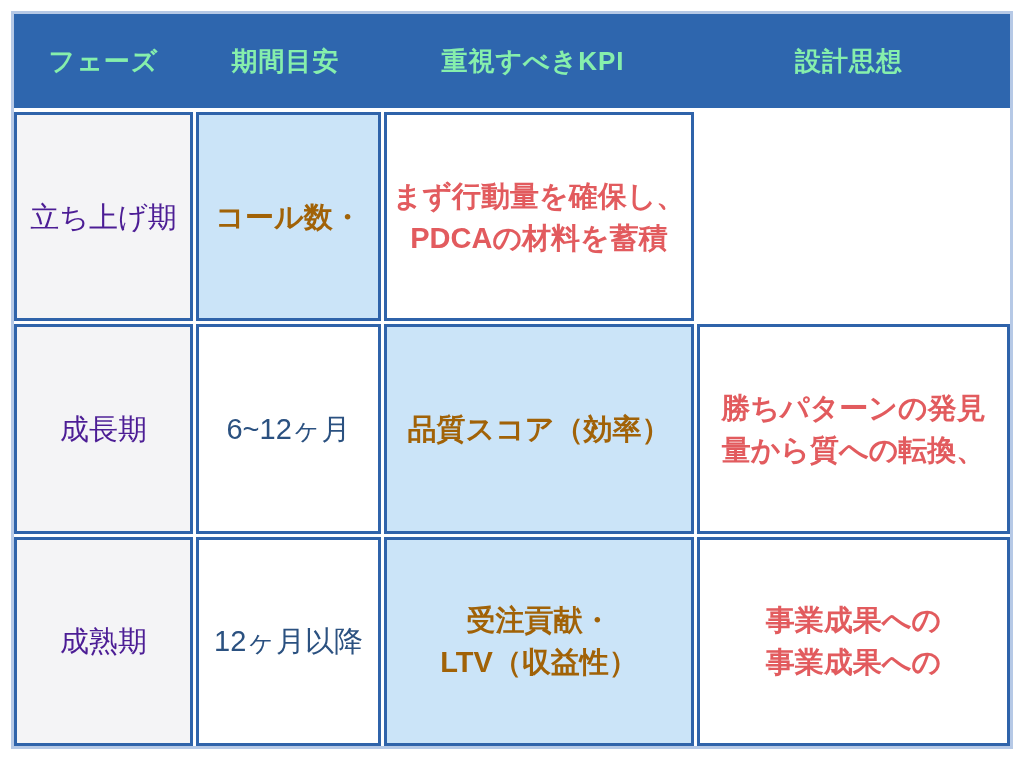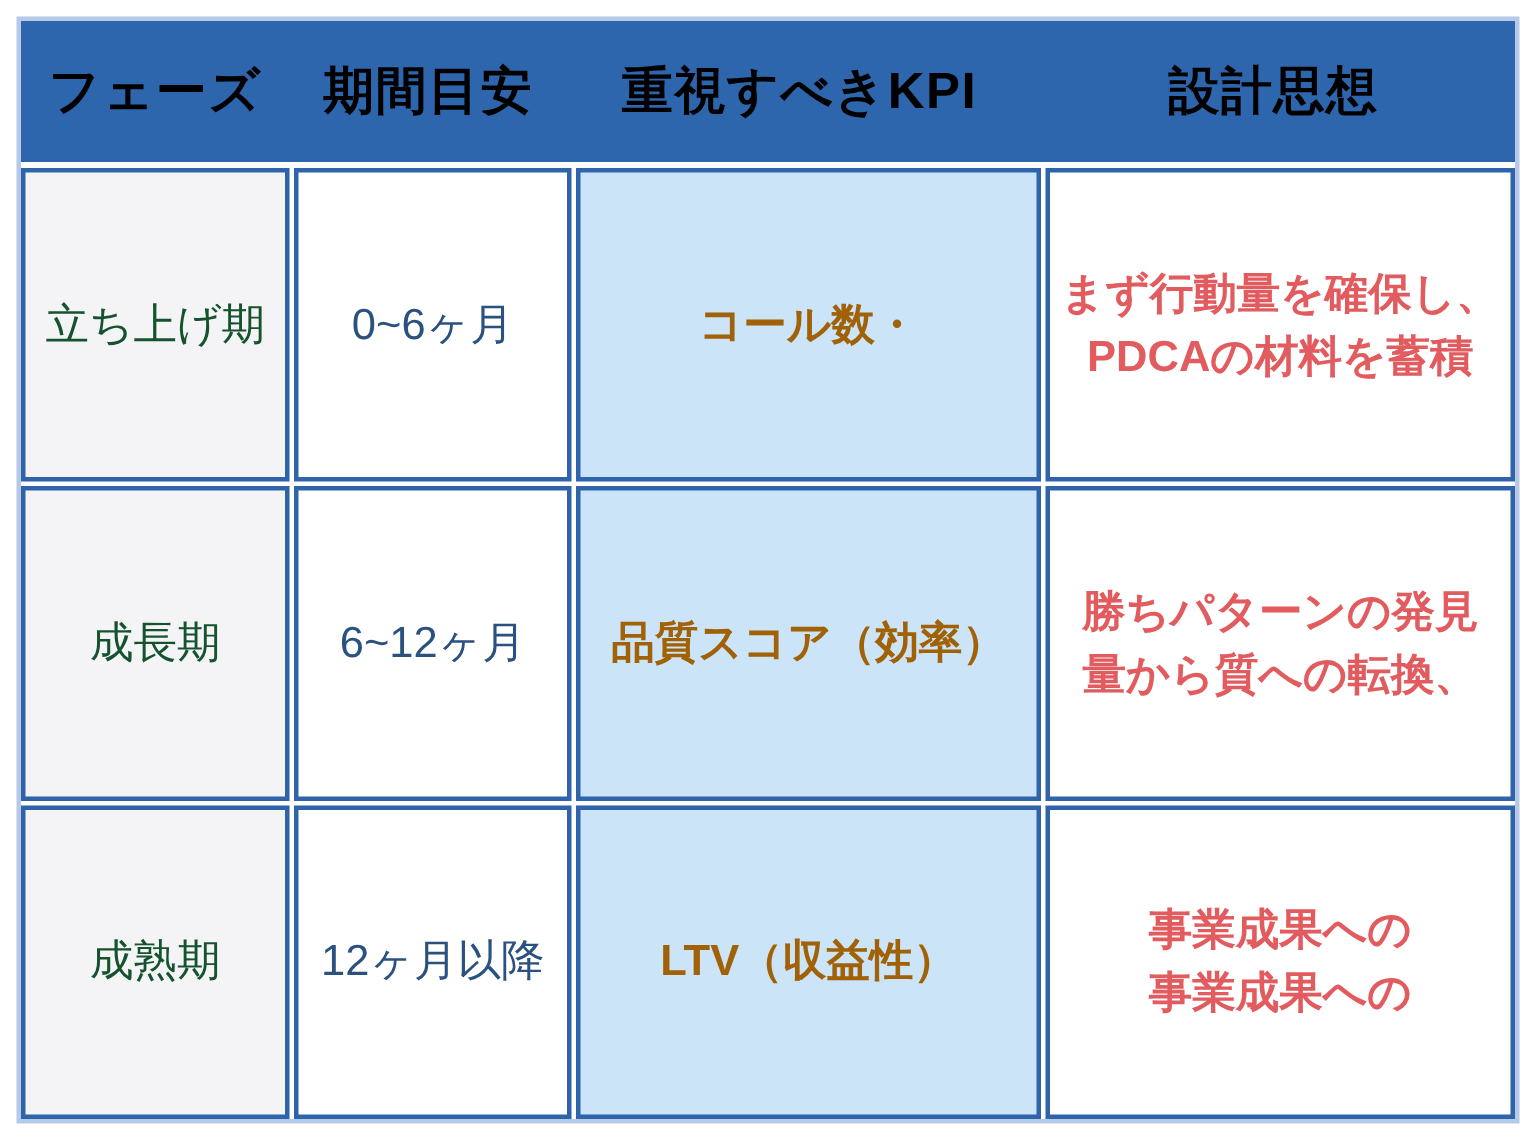--- a/index.html
+++ b/index.html
@@ -24,22 +24,22 @@
   .thead {
     display: grid;
     grid-template-columns: 179px 185px 310px 1fr;
     height: 94px;
     background: #2e66ae;
   }
   .thcell {
     display: flex;
     align-items: center;
     justify-content: center;
-    color: #000000;
-    font-size: 34px;
+    color: #86efac;
+    font-size: 26px;
     font-weight: bold;
     letter-spacing: 1px;
   }
   .tbody {
     margin-top: 4px;
     height: 634px;
     display: flex;
     flex-direction: column;
     gap: 3px;
   }
@@ -53,21 +53,21 @@
     border: 3px solid #2f63aa;
     box-sizing: border-box;
     display: flex;
     flex-direction: column;
     align-items: center;
     justify-content: center;
     text-align: center;
     font-size: 29px;
     line-height: 1.45;
   }
-  .c-phase  { background: #f4f4f6; color: #14532d; }
+  .c-phase  { background: #f4f4f6; color: #4c1d95; }
   .c-period { background: #ffffff; color: #2b5180; }
   .c-kpi    { background: #cbe4f8; color: #a16207; font-weight: bold; }
   .c-design { background: #ffffff; color: #e25b5e; font-weight: bold; }
   .line { display: block; }
 </style>
 </head>
 <body>
 
 <div class="stage">
   <div class="tablewrap">
@@ -76,21 +76,20 @@
       <div class="thcell">フェーズ</div>
       <div class="thcell">期間目安</div>
       <div class="thcell">重視すべきKPI</div>
       <div class="thcell">設計思想</div>
     </div>
 
     <div class="tbody">
 
       <div class="trow">
         <div class="cell c-phase">立ち上げ期</div>
-        <div class="cell c-period">0~6ヶ月</div>
         <div class="cell c-kpi">
           <span class="line">コール数・</span>
         </div>
         <div class="cell c-design">
           <span class="line">まず行動量を確保し、</span>
           <span class="line">PDCAの材料を蓄積</span>
         </div>
       </div>
 
       <div class="trow">
@@ -102,20 +101,21 @@
         <div class="cell c-design">
           <span class="line">勝ちパターンの発見</span>
           <span class="line">量から質への転換、</span>
         </div>
       </div>
 
       <div class="trow">
         <div class="cell c-phase">成熟期</div>
         <div class="cell c-period">12ヶ月以降</div>
         <div class="cell c-kpi">
+          <span class="line">受注貢献・</span>
           <span class="line">LTV（収益性）</span>
         </div>
         <div class="cell c-design">
           <span class="line">事業成果への</span>
           <span class="line">事業成果への</span>
         </div>
       </div>
 
     </div>
   </div>

